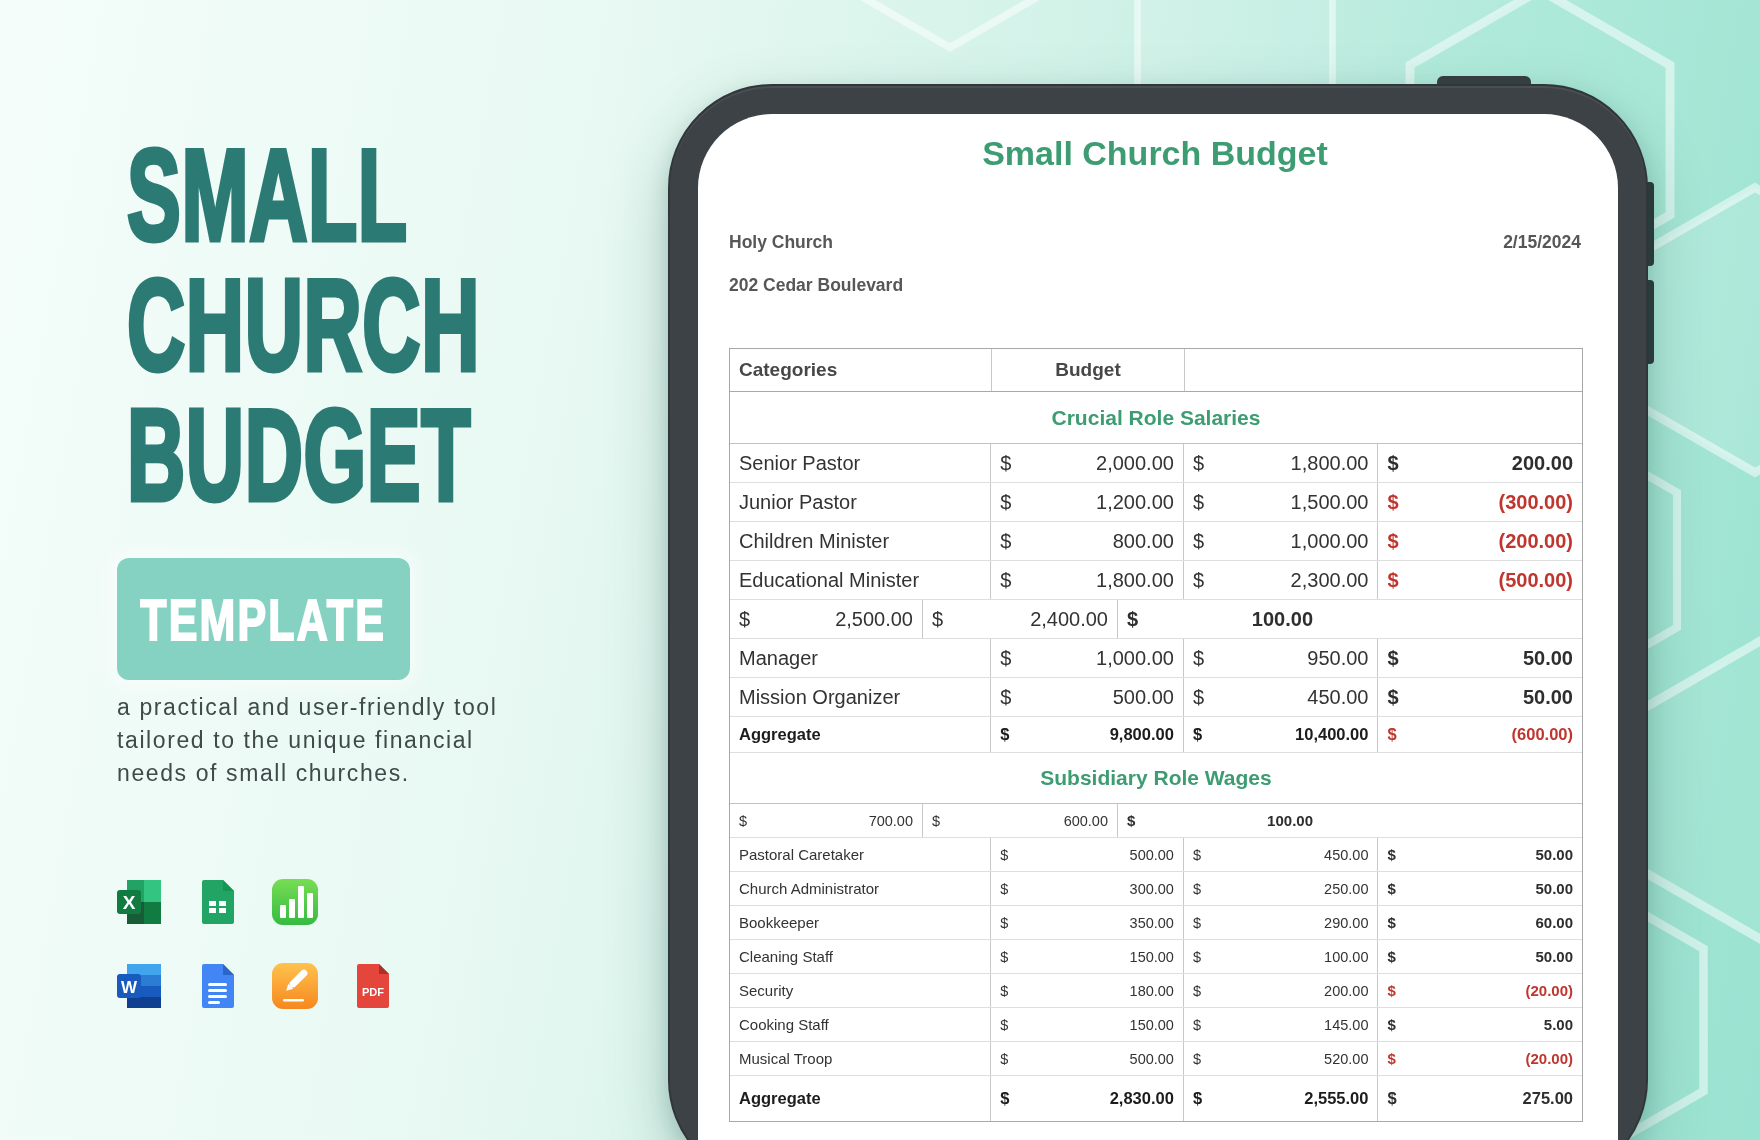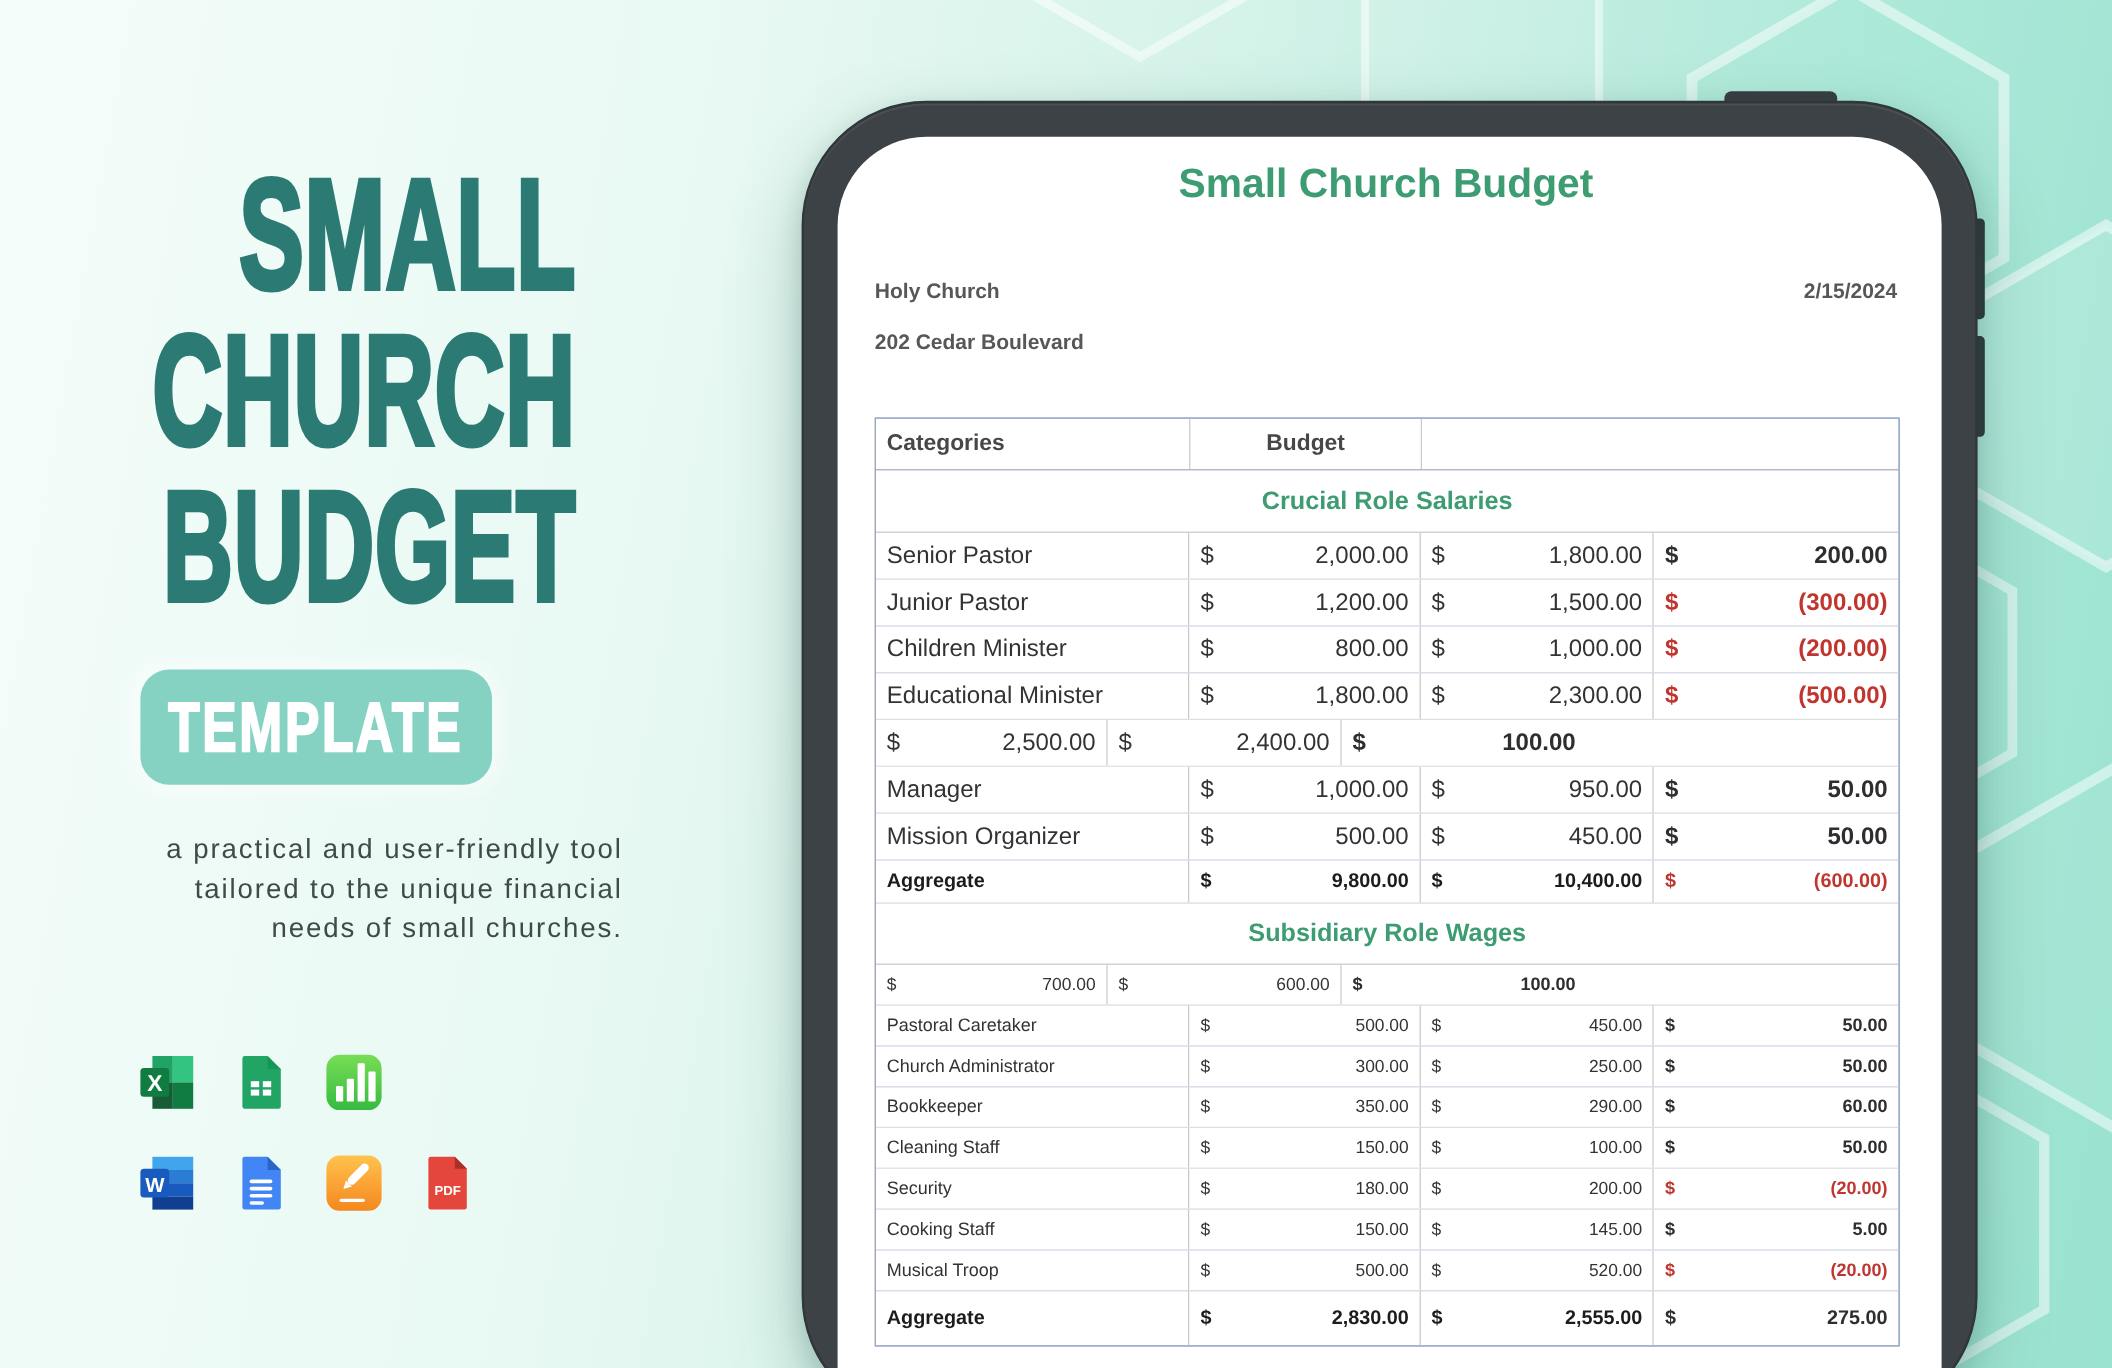--- a/index.html
+++ b/index.html
@@ -1,26 +1,26 @@
 <!DOCTYPE html>
 <html><head>
 <meta charset="utf-8">
 <style>
   html,body{margin:0;padding:0;background:#eafaf6;}
   .stage{position:relative;width:1760px;height:1140px;overflow:hidden;
     font-family:"Liberation Sans",sans-serif;
     background:linear-gradient(100deg,#f4fdfa 0%,#e9f9f3 30%,#d2f2e8 55%,#abe8d8 82%,#9ae2d1 100%);}
   .bg-hex{position:absolute;left:0;top:0;z-index:1;}
   
-  .left-panel{position:absolute;left:0;top:0;width:620px;height:1140px;z-index:2;text-align:right;}
+  .left-panel{position:absolute;left:0;top:0;width:620px;height:1140px;z-index:2;}
   .big-title{position:absolute;left:127px;top:130px;color:var(--title-teal);}
   .title-line{font-size:130px;line-height:130px;font-weight:700;letter-spacing:1px;
     transform:scaleX(0.62);transform-origin:0 50%;white-space:nowrap;
     -webkit-text-stroke:5px var(--title-teal);}
-  .badge{position:absolute;left:117px;top:558px;width:293px;height:96px;border-radius:24px;
+  .badge{position:absolute;left:117px;top:558px;width:293px;height:122px;border-radius:12px;
     background:var(--badge-bg);display:flex;align-items:center;justify-content:center;
     box-shadow:0 0 18px 6px rgba(255,255,255,0.55);}
   .badge span{font-size:58px;font-weight:700;color:#ffffff;letter-spacing:3px;
     transform:scaleX(0.74);-webkit-text-stroke:2px #ffffff;white-space:nowrap;}
   .desc{position:absolute;left:117px;top:691px;width:402px;margin:0;
     font-size:23px;line-height:33px;letter-spacing:1.6px;color:#3f4a49;}
   .icons-row{position:absolute;left:115px;display:flex;gap:30px;}
   .row1{top:878px;} .row2{top:962px;}
   .app-icon{width:48px;height:48px;}
   
@@ -34,21 +34,21 @@
       inset 0 2px 0 rgba(255,255,255,0.07);}
   .screen{position:absolute;left:28px;top:28px;width:920px;height:1060px;background:#ffffff;
     border-radius:74px 74px 0 0;overflow:hidden;}
   .doc-title{position:absolute;left:31px;top:20px;width:852px;margin:0;text-align:center;
     font-size:34px;font-weight:700;color:var(--doc-green);}
   .meta-row{position:absolute;left:31px;top:118px;width:852px;display:flex;
     justify-content:space-between;font-size:17.5px;font-weight:700;color:#575757;}
   .address{position:absolute;left:31px;top:161px;font-size:17.5px;font-weight:700;color:#575757;}
   
   .budget-table{position:absolute;left:31px;top:234px;width:854px;box-sizing:border-box;
-    border:1px solid #a8a8a8;background:#3b82f6;color:#333;}
+    border:1px solid #a8a8a8;background:#000000;color:#333;}
   .trow{display:flex;border-bottom:1px solid #dedede;background:#fff;}
   .trow:last-child{border-bottom:none;}
   .thead{height:42px;border-bottom:1px solid #a8a8a8;}
   .thead .cell{font-size:19px;color:#474747;font-weight:700;}
   .sec-title{display:flex;align-items:center;justify-content:center;font-weight:700;
     color:var(--doc-green);font-size:21px;border-bottom:1px solid #c2c2c2;}
   .st1{height:51px;} .st2{height:50px;}
   .h38{height:38px;} .h33{height:33px;} .hagg1{height:35px;} .hagg2{height:45px;}
   .cell{box-sizing:border-box;display:flex;align-items:center;}
   .cat{width:262px;padding-left:9px;border-right:1px solid #c8c8c8;}

